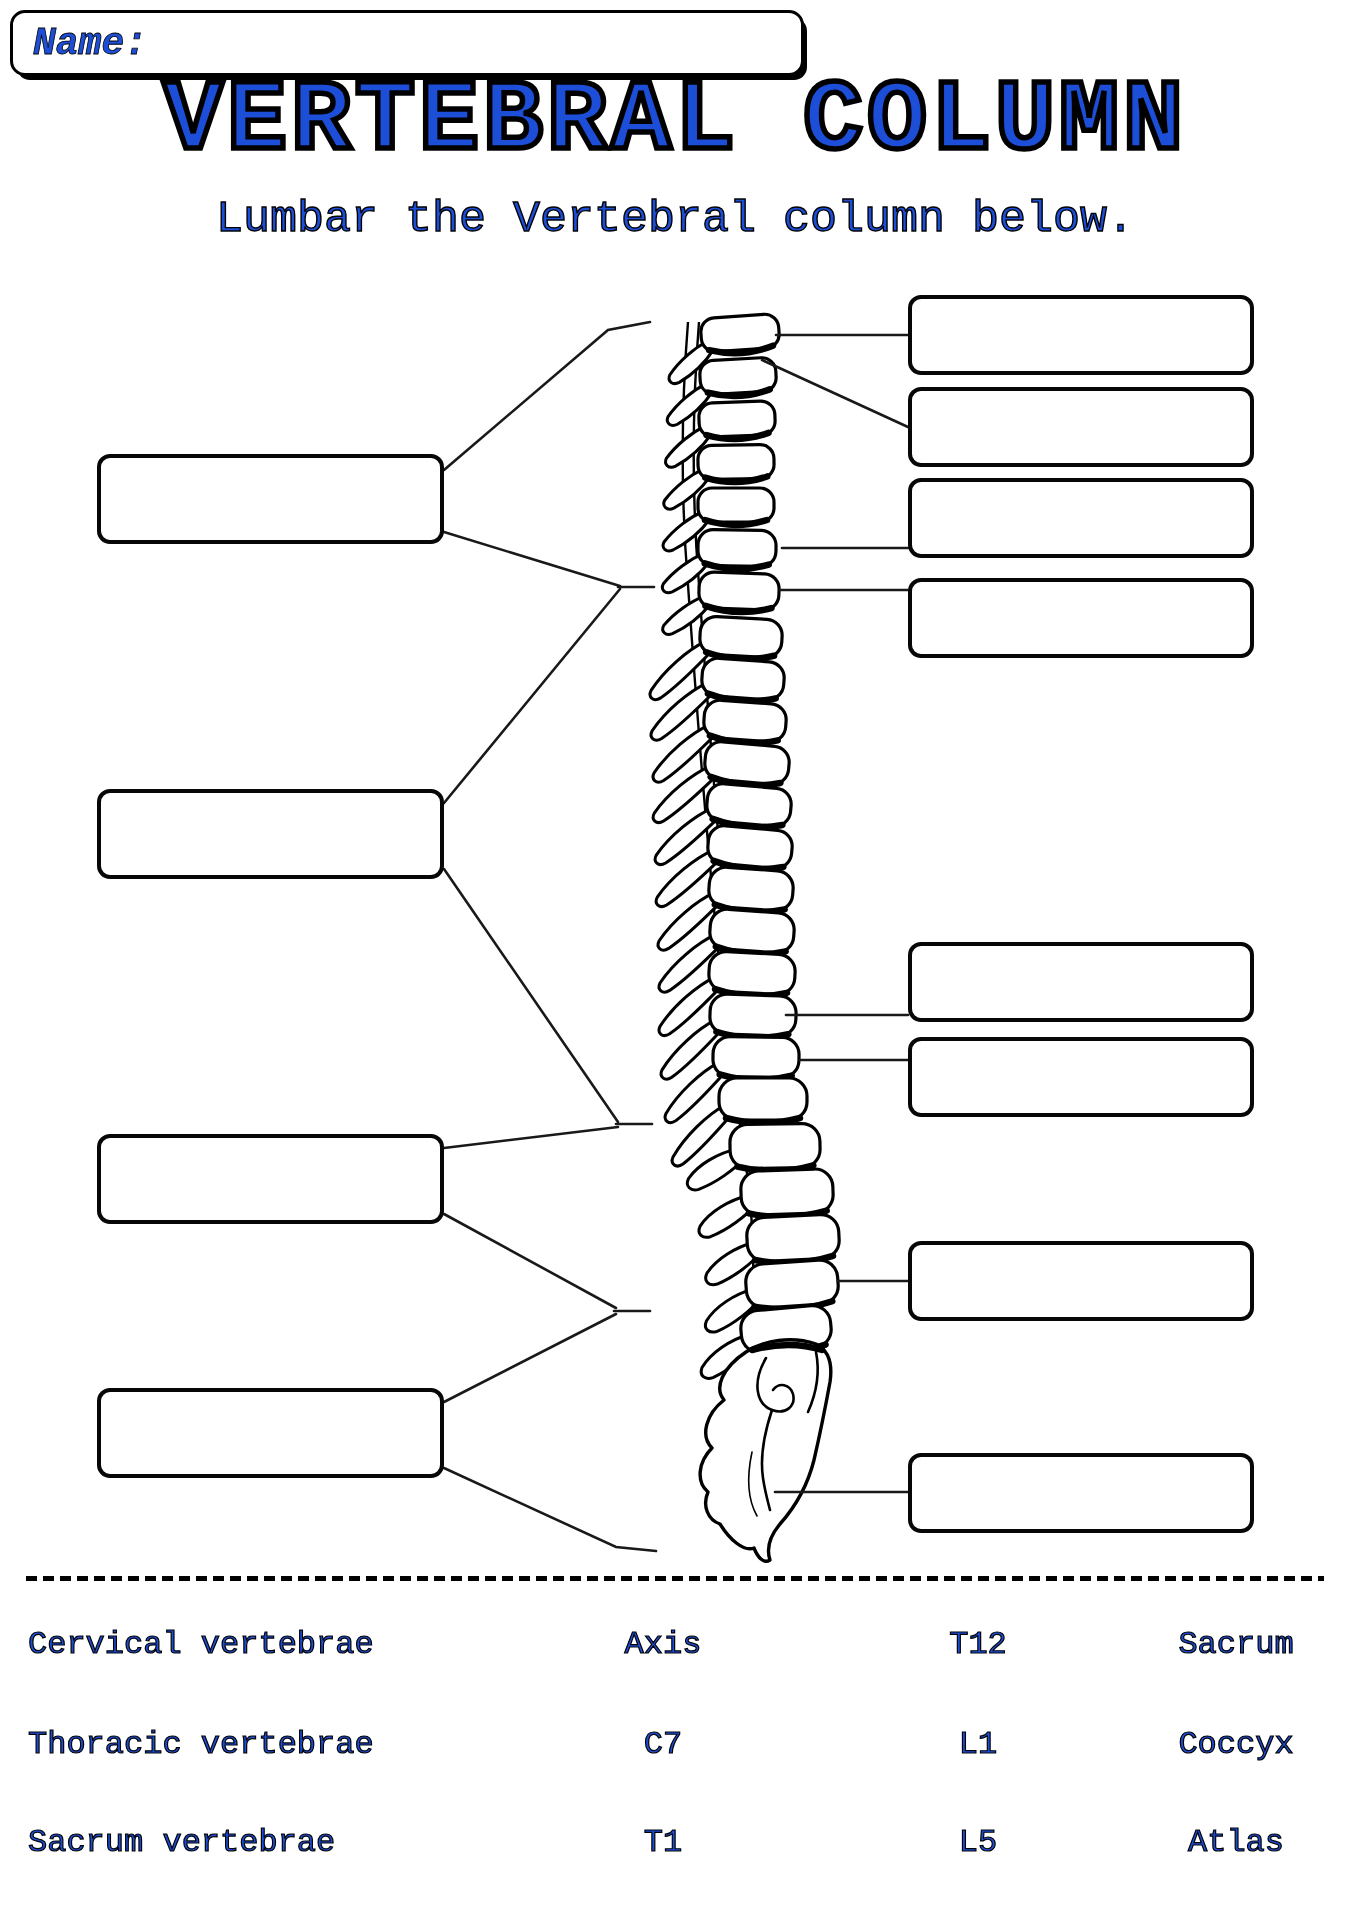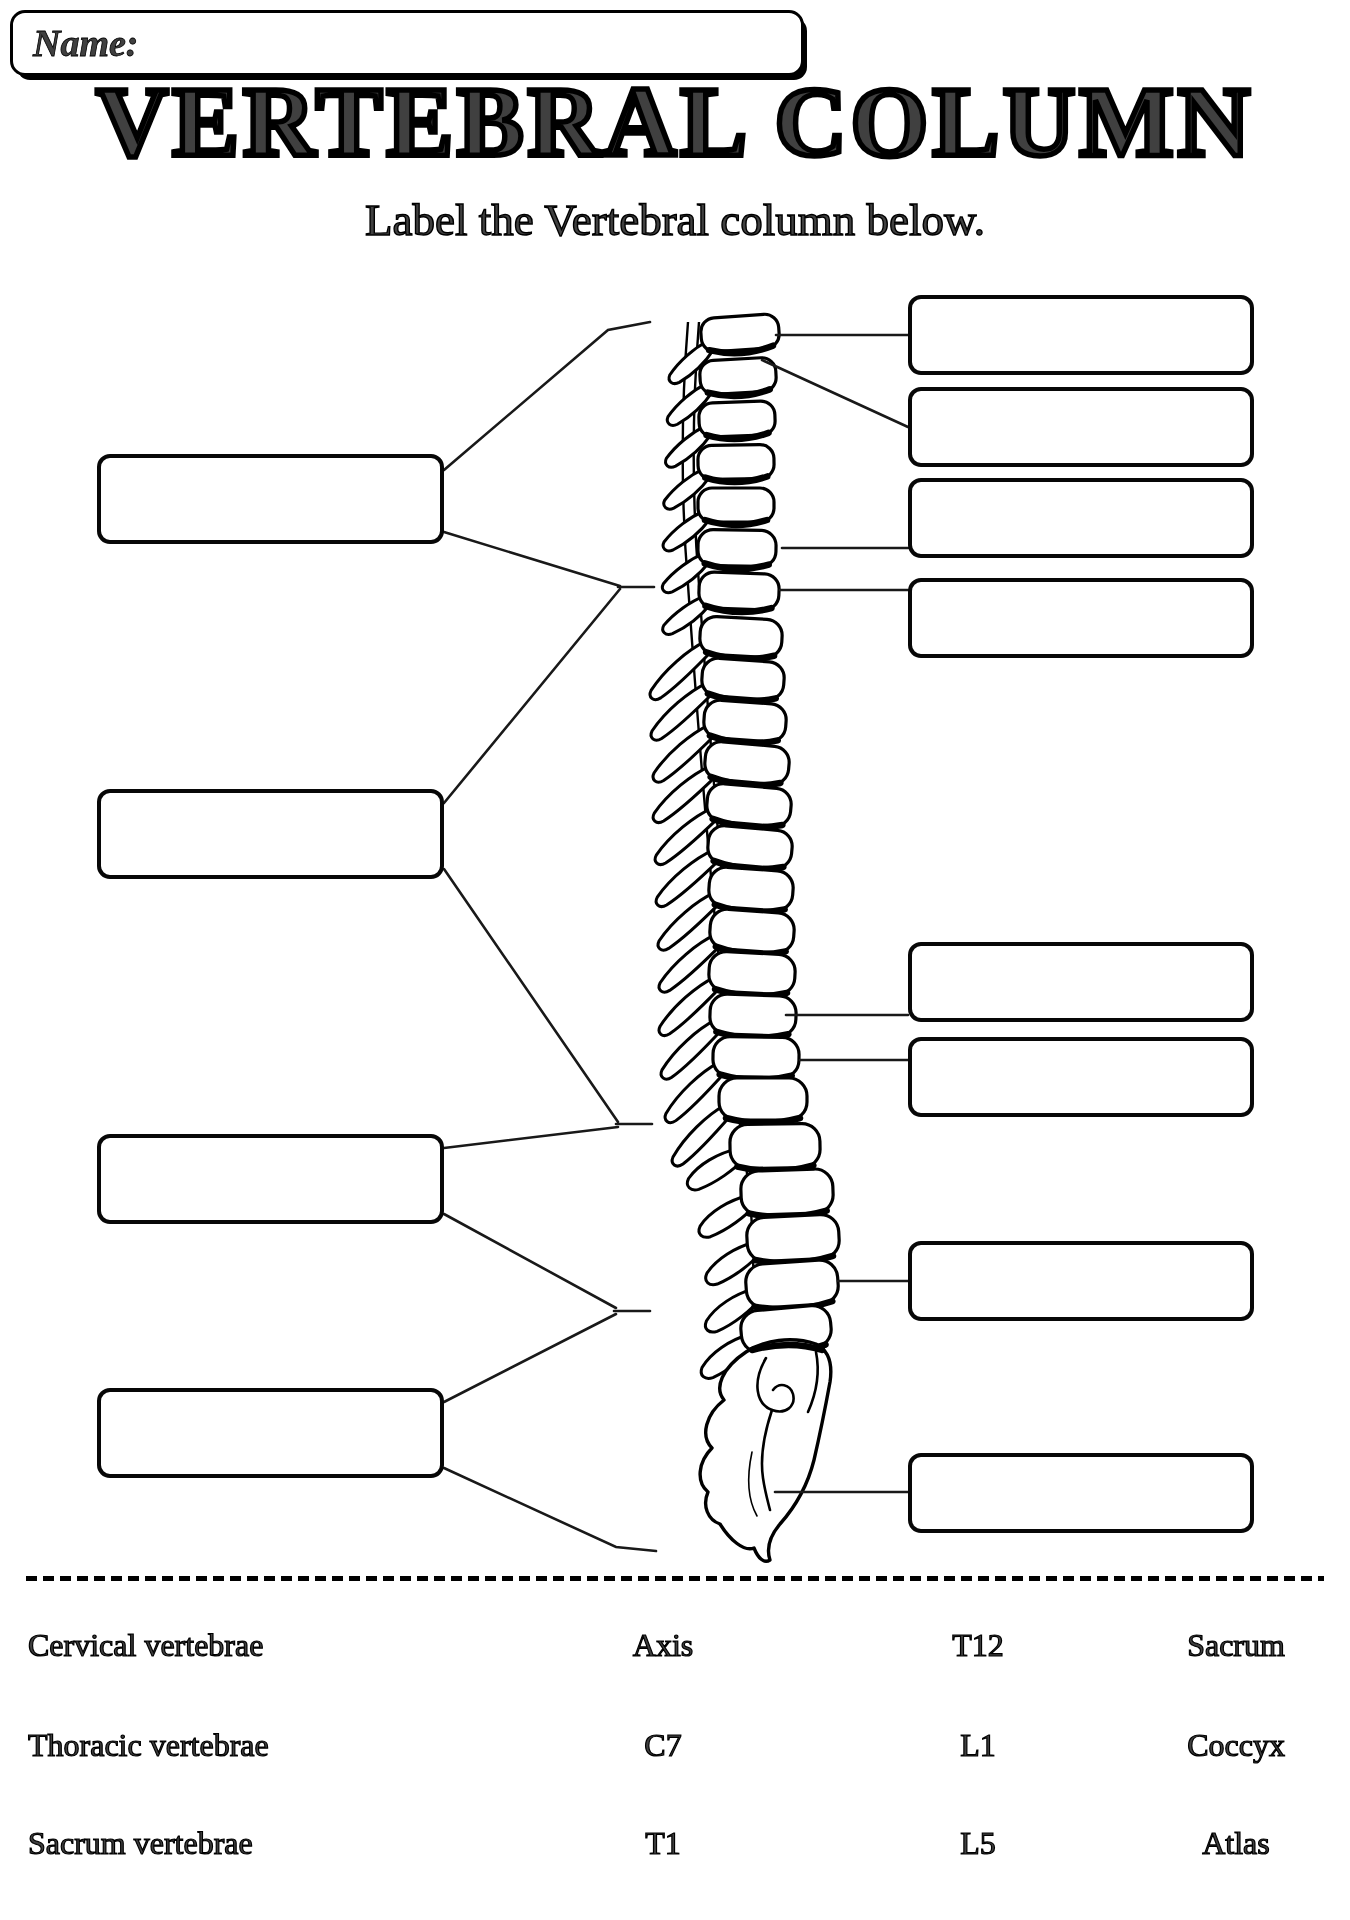--- a/index.html
+++ b/index.html
@@ -1,19 +1,19 @@
 <!DOCTYPE html>
 <html><head>
 <meta charset="utf-8">
 <style>
   html,body{margin:0;padding:0;background:#888;}
   .page{
     position:relative;width:1350px;height:1920px;margin:0 auto;
-    background:#fff;color:#404040;overflow:hidden;
-    font-family:Liberation Serif, serif;
+    background:#fff;color:#1d4ed8;overflow:hidden;
+    font-family:Liberation Mono, monospace;
   }
   
   .field-box{
     position:absolute;top:10px;height:60px;background:#fff;
     border:3px solid #000;border-radius:15px;
     box-shadow:5px 6px 0 -2px #000;
     display:flex;align-items:center;
   }
   .name-box{left:10px;width:788px;}
   .date-box{left:833px;width:502px;}
@@ -61,21 +61,21 @@
 </head>
 <body>
 
 <div class="page">
 
   <div class="field-box name-box">
     <span class="field-label">Name:</span>
   </div>
 
   <h1 class="title">VERTEBRAL COLUMN</h1>
-  <div class="subtitle">Label the Vertebral column below.</div>
+  <div class="subtitle">Lumbar the Vertebral column below.</div>
 
   <svg class="art" viewBox="0 0 1350 1920">
 
     <g>
       <path class="canal" d="M688,322 C681,410 681,500 688,585 C696,700 706,830 718,950 C727,1030 736,1100 746,1165 C754,1225 756,1280 750,1338"></path>
       <path class="canal" d="M699,322 C692,410 692,500 699,585 C707,700 717,830 729,950 C738,1030 747,1100 757,1165 C765,1225 767,1280 761,1338"></path>
     </g>
 
     <g id="vertebrae">
         <g transform="translate(740,333) rotate(-4)">

